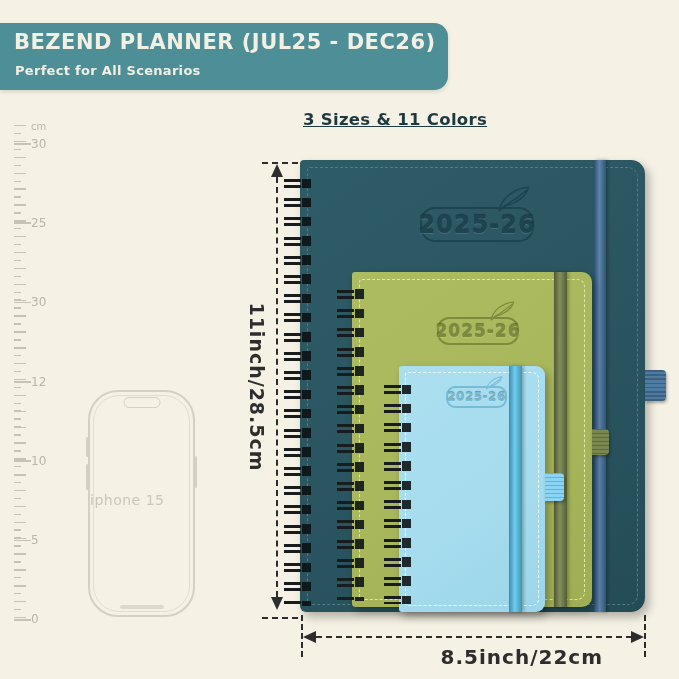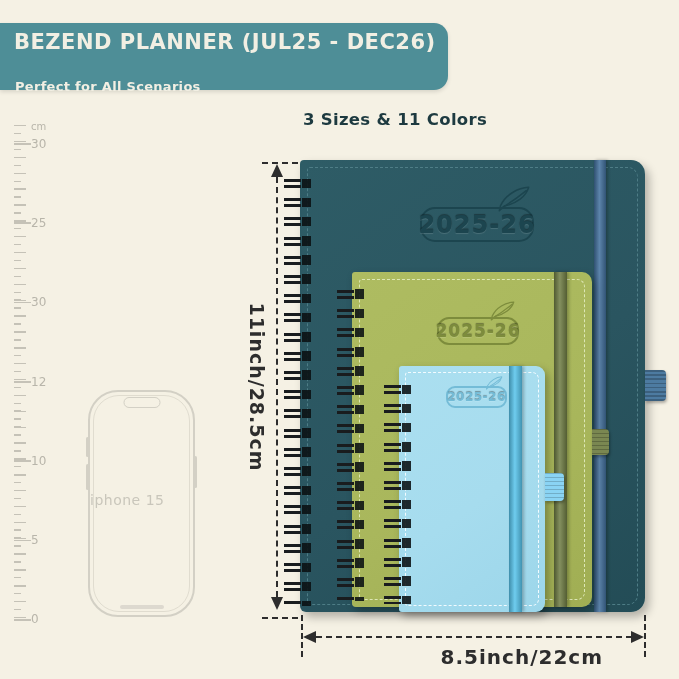--- a/index.html
+++ b/index.html
@@ -5,25 +5,25 @@
   html,body{margin:0;padding:0;}
   body{font-family:"DejaVu Sans", sans-serif; background:#fff;}
   .stage{position:relative;width:679px;height:679px;background:var(--bg,#f5f1e4);overflow:hidden;}
 
   
   .banner{position:absolute;left:0;top:23px;width:448px;height:67px;background:var(--banner,#4e8e97);
           border-radius:0 14px 14px 0;box-shadow:0 2px 4px rgba(0,0,0,.12);}
   .banner .title{position:absolute;left:14px;top:7px;font-size:21px;font-weight:bold;letter-spacing:.5px;
           color:var(--banner_text,#f2efe3);white-space:nowrap;text-align:center;}
   .banner .subtitle{position:absolute;left:15px;top:40px;font-size:13px;font-weight:bold;letter-spacing:.3px;
-          color:var(--banner_text,#f2efe3);margin-top:16px;}
+          color:var(--banner_text,#f2efe3);}
 
   
   .intro{position:absolute;left:303px;top:108px;color:var(--ink,#1d3a40);font-size:16.5px;font-weight:bold;
-         letter-spacing:.3px;line-height:24px;}
+         letter-spacing:.3px;line-height:24px;text-decoration:underline;}
 
   
   .ruler-ticks-half{position:absolute;left:14px;top:125px;width:7px;height:494px;
      background:repeating-linear-gradient(to bottom,var(--ruler,#c5c2b7) 0 1.4px,transparent 1.4px 7.93px);}
   .ruler-ticks-cm{position:absolute;left:14px;top:125px;width:12px;height:494px;
      background:repeating-linear-gradient(to bottom,var(--ruler,#c5c2b7) 0 1.4px,transparent 1.4px 15.87px);}
   .ruler-ticks-5cm{position:absolute;left:14px;top:143px;width:17px;height:478px;
      background:repeating-linear-gradient(to bottom,var(--ruler,#c5c2b7) 0 1.8px,transparent 1.8px 79.3px);}
   .ruler-label{position:absolute;left:31px;transform:translateY(-50%);font-size:12px;color:var(--ruler_text,#b8b5aa);}
   .rl-unit{top:121px;transform:none;font-size:10px;}

